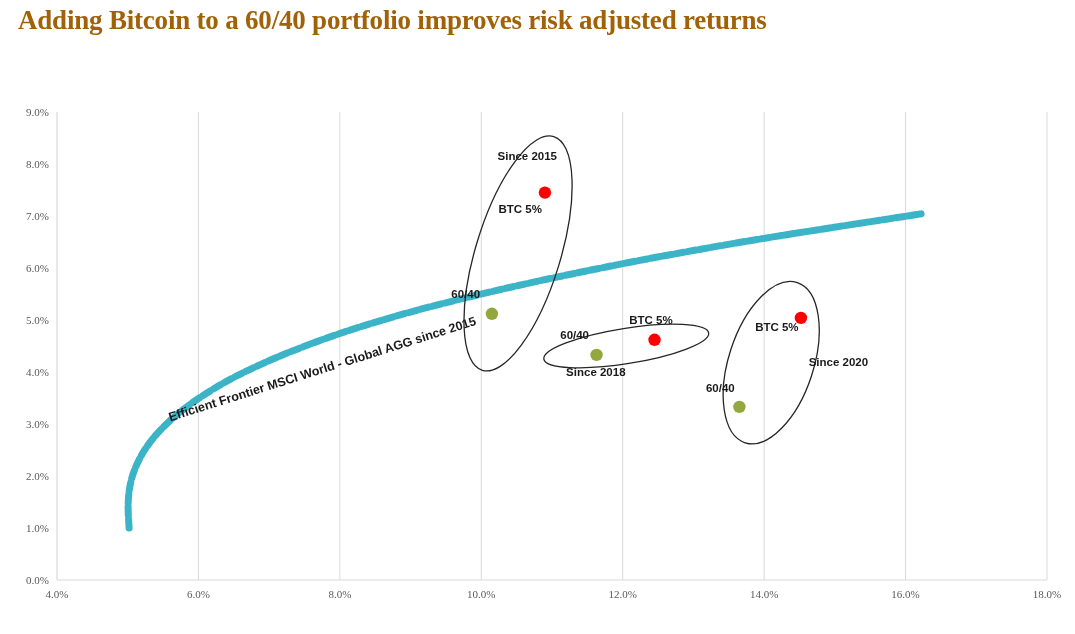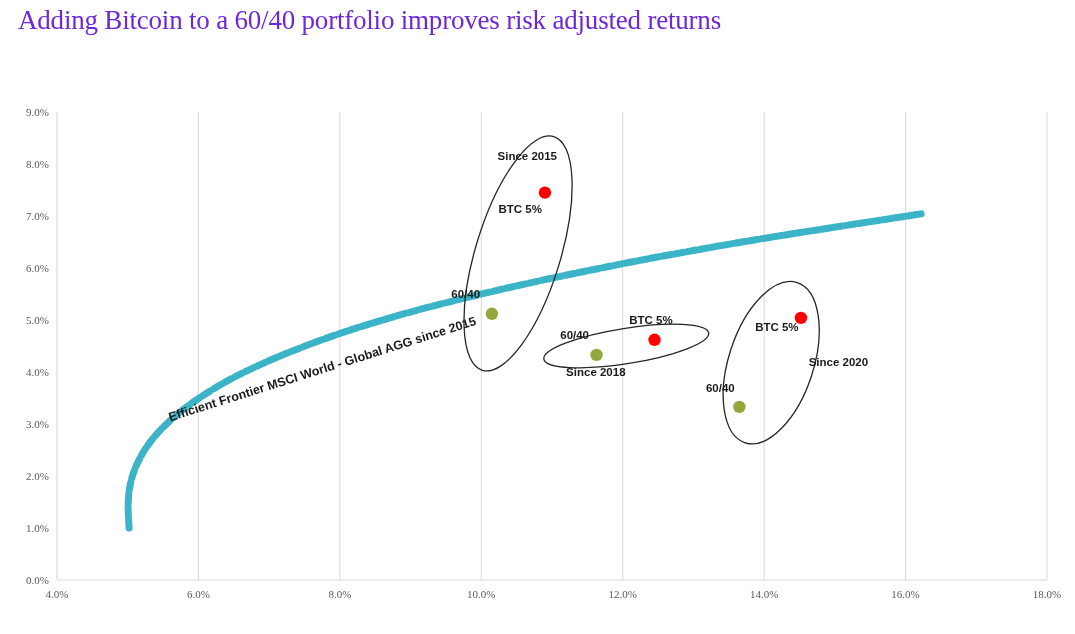--- a/index.html
+++ b/index.html
@@ -20,24 +20,24 @@
     width: 1075px;
     height: 634px;
     background: #ffffff;
   }
   #title {
     position: absolute;
     left: 18px;
     top: 5px;
     width: 1020px;
     font-family: "Liberation Serif", serif;
-    font-weight: normal;
+    font-weight: bold;
     font-size: 27px;
     letter-spacing: -0.2px;
-    color: #6d28d9;
+    color: #a16207;
     white-space: nowrap;
   }
   #chart-area {
     position: absolute;
     left: 0;
     top: 90px;
     width: 1075px;
     height: 520px;
   }
   svg.chart-svg {

